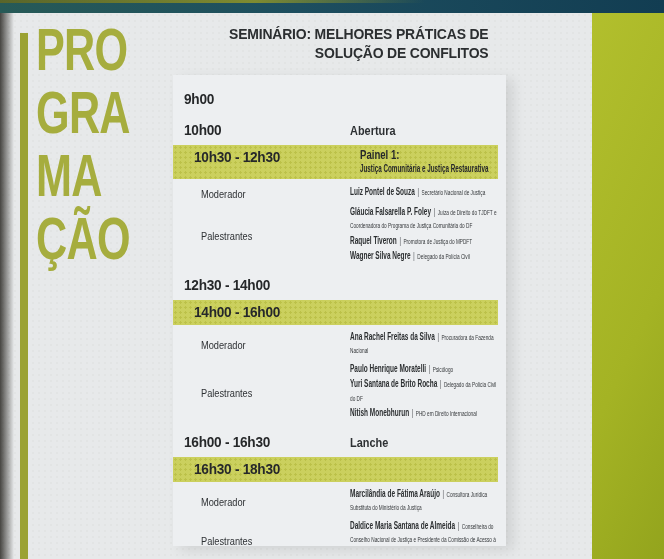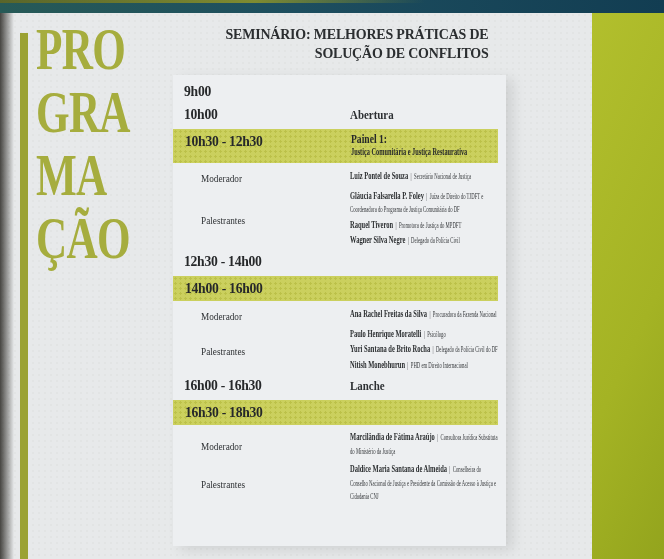--- a/index.html
+++ b/index.html
@@ -5,21 +5,20 @@
   html,body{margin:0;padding:0;}
   body{
     width:664px;height:559px;position:relative;overflow:hidden;
     font-family:"Liberation Sans", sans-serif;
     background:#e7e9ea;
   }
   .stage{position:absolute;inset:0;
     background-color:#e7e9ea;
     background-image:radial-gradient(rgba(0,0,0,0.025) 1px, rgba(0,0,0,0) 1px);
     background-size:6px 6px;
-    font-family:Liberation Serif, serif;
   }
   
   .topbar{position:absolute;left:0;top:0;width:664px;height:13px;
     background:linear-gradient(to right,#275a57 0%,#1d4e5f 45%,#123d52 100%);}
   .topbar-accent{position:absolute;left:0;top:0;width:64%;height:3px;
     background:linear-gradient(to right,rgba(92,102,40,.95),rgba(132,142,46,.95) 60%,rgba(132,142,46,0));}
   
   .left-shadow{position:absolute;left:0;top:13px;width:14px;height:546px;
     background:linear-gradient(to right,rgba(35,33,28,.82),rgba(35,33,28,0));}
   
@@ -40,22 +39,22 @@
   .card{position:absolute;left:173px;top:75px;width:333px;height:471px;
     background:#edeff1;box-shadow:7px 4px 12px rgba(0,0,0,.10);
     box-sizing:border-box;padding-top:5px;overflow:hidden;}
   .row{display:flex;align-items:flex-start;}
   .t{flex:0 0 177px;box-sizing:border-box;padding-left:11px;}
   .d{flex:1;min-width:0;}
   .time{display:inline-block;font-weight:bold;font-size:15.5px;line-height:17px;
     letter-spacing:-0.3px;color:#26282a;transform:scaleX(0.88);transform-origin:left top;white-space:nowrap;}
   .event{display:inline-block;font-weight:bold;font-size:13px;line-height:17px;color:#2d3033;
     transform:scaleX(0.84);transform-origin:left top;white-space:nowrap;}
-  .simple{padding:2px 0 3px;}
-  .panel{margin:3px 8px 3px 0;padding:3px 1px 4px;
+  .simple{padding:2px 0 3px;margin-top:8px;}
+  .panel{margin:3px 8px 3px 0;padding:3px 10px 4px;
     background-color:#cbd05e;
     background-image:radial-gradient(#bcc149 1px, rgba(0,0,0,0) 1.3px);
     background-size:5px 5px;}
   .ptitle{font-weight:bold;font-size:12px;color:#26282a;line-height:14px;
     transform:scaleX(0.8);transform-origin:left top;white-space:nowrap;}
   .psub{font-weight:bold;font-size:10.5px;color:#26282a;line-height:12.5px;
     width:246px;transform:scaleX(0.6);transform-origin:left top;}
   .people{padding:2px 0 1px;align-items:center;}
   .plabel{display:inline-block;margin-left:17px;font-size:10.5px;line-height:12px;color:#2e3134;
     transform:scaleX(0.88);transform-origin:left top;white-space:nowrap;}

